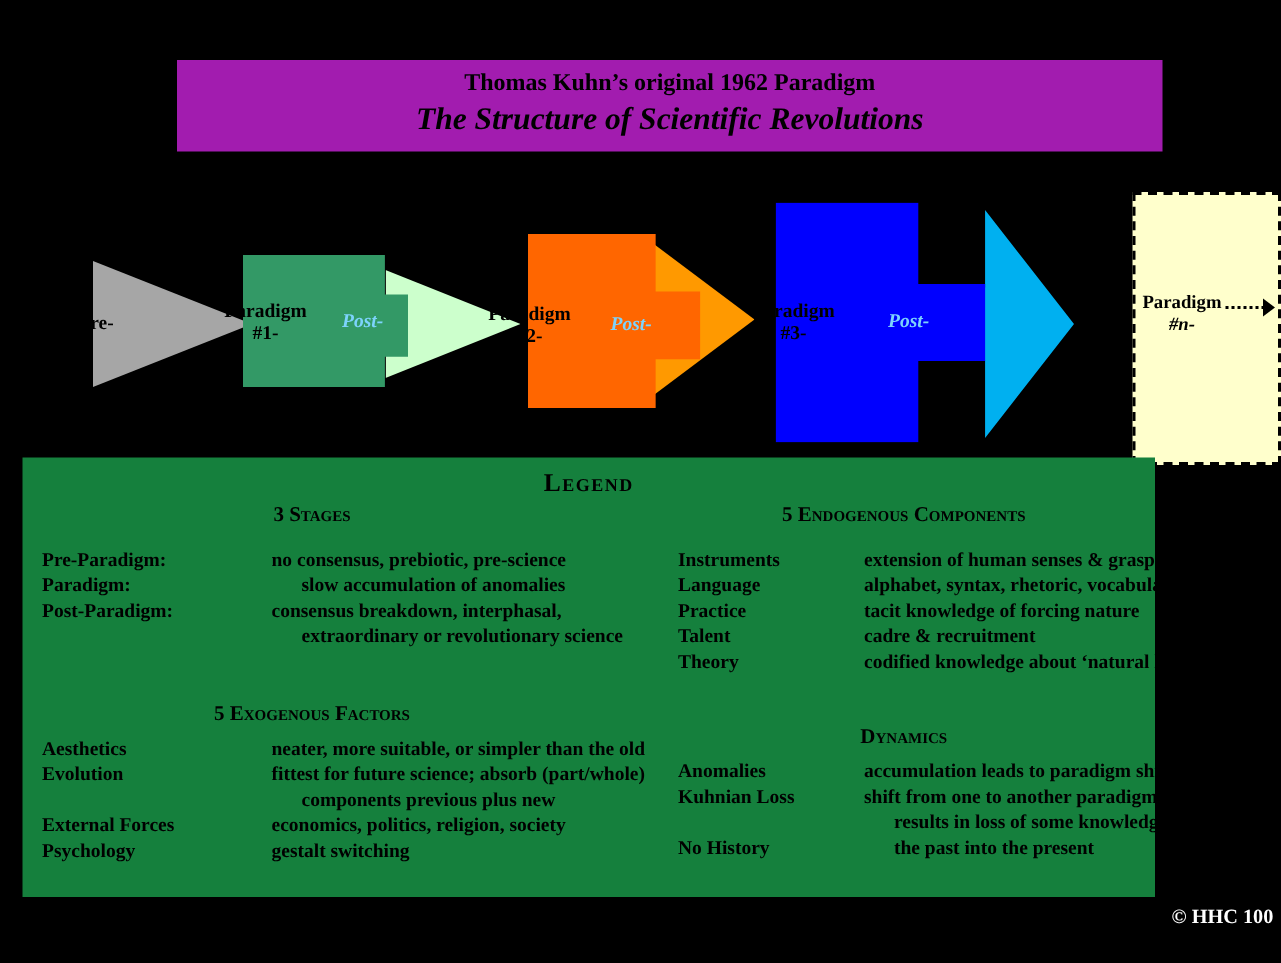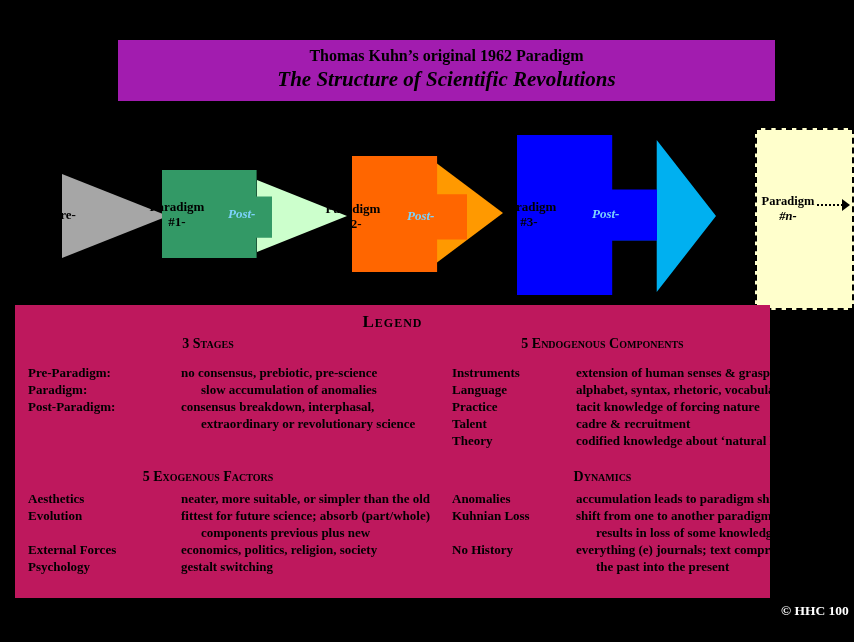--- a/index.html
+++ b/index.html
@@ -43,28 +43,28 @@
   .future-box{position:absolute;left:755px;top:128px;width:99px;height:182px;
               border:2px dashed #000;box-sizing:border-box;}
   .pn-text{position:absolute;left:2px;top:64px;width:58px;text-align:center;
            font-size:12.5px;font-weight:bold;line-height:15px;}
   .pn-num{font-style:italic;}
   .dotted-line{position:absolute;left:60px;top:74px;width:26px;height:0;border-top:2px dotted #000;}
   .dotted-head{position:absolute;left:85px;top:69px;width:0;height:0;
                border-left:8px solid #000;border-top:6px solid transparent;border-bottom:6px solid transparent;}
 
   
-  .legend{position:absolute;left:15px;top:305px;width:755px;height:293px;background:#be185d;}
+  .legend{position:absolute;left:15px;top:305px;width:755px;height:293px;background:#15803d;}
   .legend-title{position:absolute;top:7px;left:0;width:100%;text-align:center;
                 font-size:17px;font-weight:bold;font-variant:small-caps;letter-spacing:1px;}
   .sec{position:absolute;}
   #sec-stages{left:13px;top:30px;width:360px;}
   #sec-endo{left:425px;top:30px;width:325px;}
   #sec-exo{left:13px;top:163px;width:360px;}
-  #sec-dyn{left:425px;top:163px;width:325px;}
+  #sec-dyn{left:425px;top:178px;width:325px;}
   .sec-header{text-align:center;font-weight:bold;font-size:14px;font-variant:small-caps;
               height:17px;line-height:17px;margin-bottom:12px;}
   #sec-exo .sec-header,#sec-dyn .sec-header{margin-bottom:5px;}
   .entry{display:flex;font-size:13px;font-weight:bold;line-height:17px;gap:36px;}
   .term{flex:0 0 117px;}
   .sec-right .term{flex:0 0 88px;margin-left:12px;}
   .defs{flex:1;}
   .def-line{white-space:nowrap;}
   .ind{margin-left:20px;}
 
@@ -221,21 +221,20 @@
       <div class="entry">
         <div class="term">Kuhnian Loss</div>
         <div class="defs">
           <div class="def-line">shift from one to another paradigm</div>
           <div class="def-line ind">results in loss of some knowledge</div>
         </div>
       </div>
       <div class="entry">
         <div class="term">No History</div>
         <div class="defs">
-          <div class="def-line">everything (e) journals; text compress</div>
           <div class="def-line ind">the past into the present</div>
         </div>
       </div>
     </div>
   </div>
 
   <div class="copyright">© HHC 100</div>
 
 </div>
 

